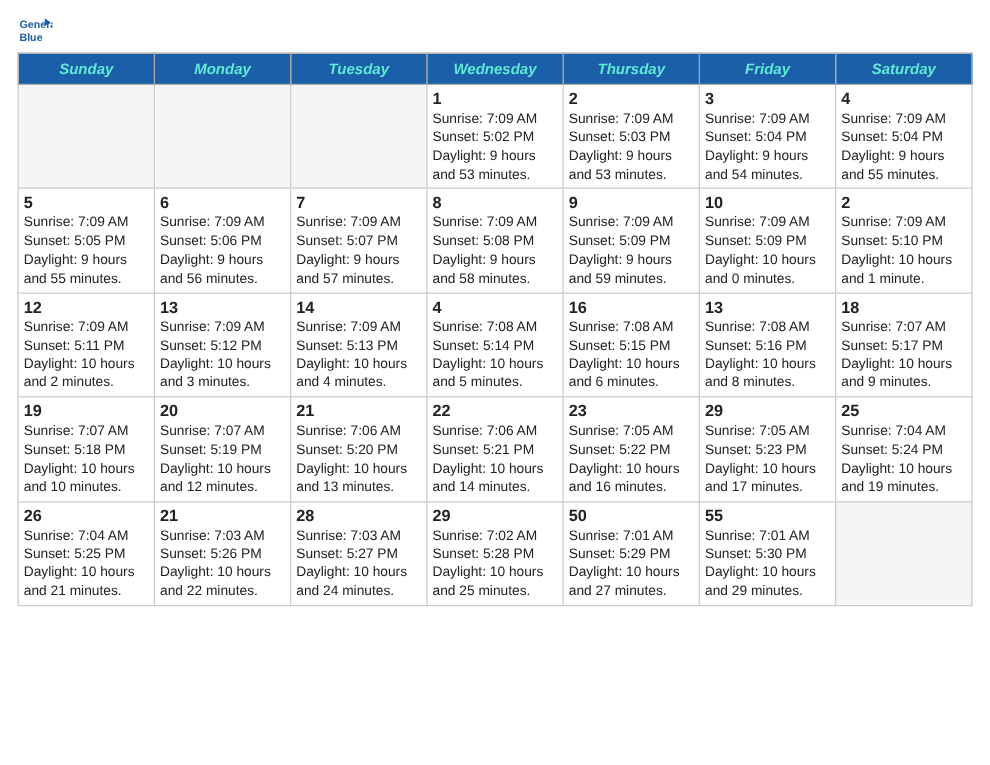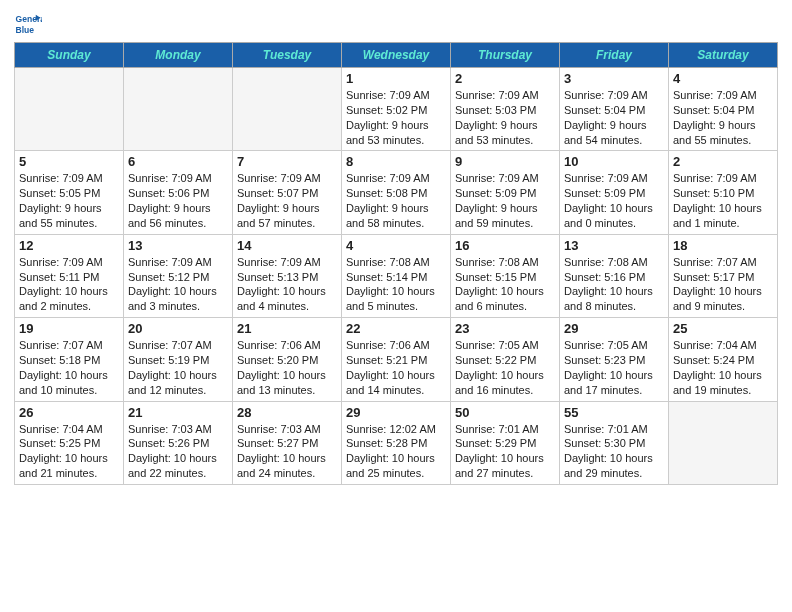--- a/index.html
+++ b/index.html
@@ -317,21 +317,21 @@
           </td>
           <td>
             <div class="date-num">28</div>
             <div class="cell-info" style="white-space: pre-line;">Sunrise: 7:03 AM
 Sunset: 5:27 PM
 Daylight: 10 hours
 and 24 minutes.</div>
           </td>
           <td>
             <div class="date-num">29</div>
-            <div class="cell-info" style="white-space: pre-line;">Sunrise: 12:02 AM
+            <div class="cell-info" style="white-space: pre-line;">Sunrise: 7:02 AM
 Sunset: 5:28 PM
 Daylight: 10 hours
 and 25 minutes.</div>
           </td>
           <td>
             <div class="date-num">50</div>
             <div class="cell-info" style="white-space: pre-line;">Sunrise: 7:01 AM
 Sunset: 5:29 PM
 Daylight: 10 hours
 and 27 minutes.</div>

